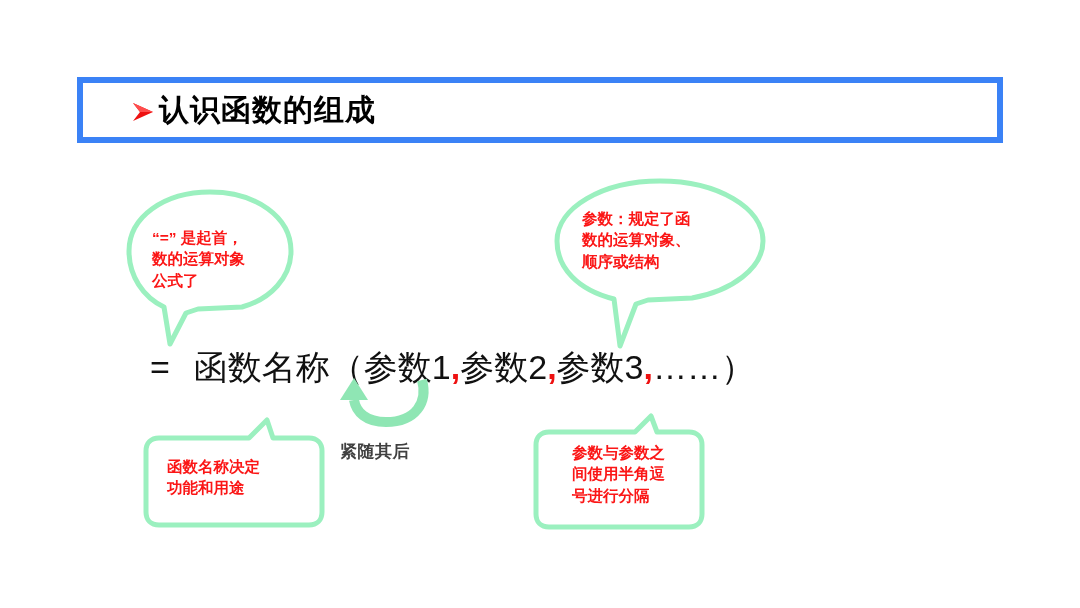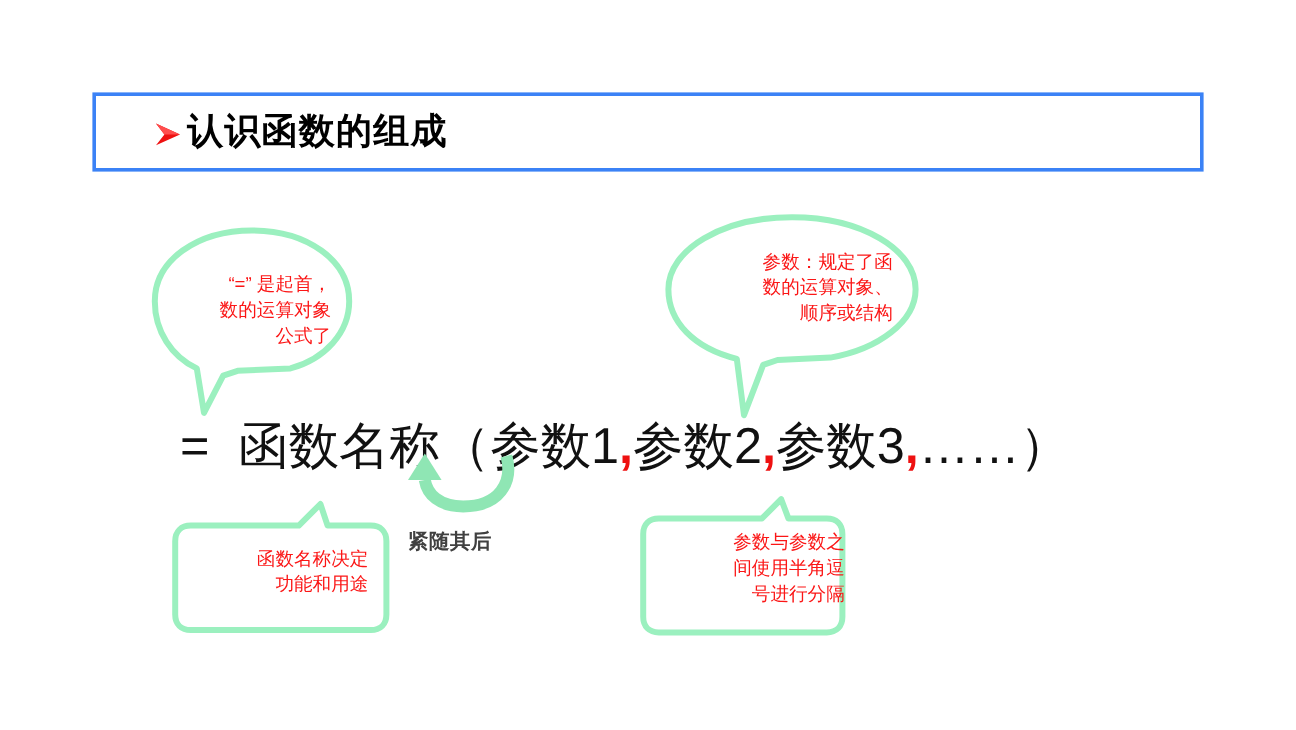--- a/index.html
+++ b/index.html
@@ -17,21 +17,21 @@
   }
 
   
   #title-frame {
     position: absolute;
     left: 77px;
     top: 77px;
     width: 926px;
     height: 66px;
     box-sizing: border-box;
-    border: 3px solid #3b82f6;
+    border: 6px solid #3b82f6;
     background: #ffffff;
     display: flex;
     align-items: center;
     padding-left: 48px;
   }
   #title-bullet {
     display: inline-block;
     width: 24px;
     height: 26px;
     margin-right: 4px;
@@ -46,37 +46,37 @@
     letter-spacing: 1px;
     line-height: 1;
     white-space: nowrap;
   }
 
   
   #formula {
     position: absolute;
     left: 150px;
     top: 348px;
-    font-size: 42px;
+    font-size: 34px;
     color: #111111;
     white-space: nowrap;
     line-height: 1.15;
     letter-spacing: 0px;
   }
   #formula .eq { margin-right: 24px; }
   #formula .comma { color: #ee1111; font-weight: bold; }
 
   
   .callout-text {
     color: #fb1616;
     font-size: 15.5px;
     line-height: 1.38;
-    font-weight: normal;
+    font-weight: bold;
     white-space: pre-line;
-    text-align: right;
+    text-align: left;
   }
 
   
   #bubble-eq {
     position: absolute;
     left: 124px;
     top: 189px;
     width: 172px;
     height: 160px;
   }

